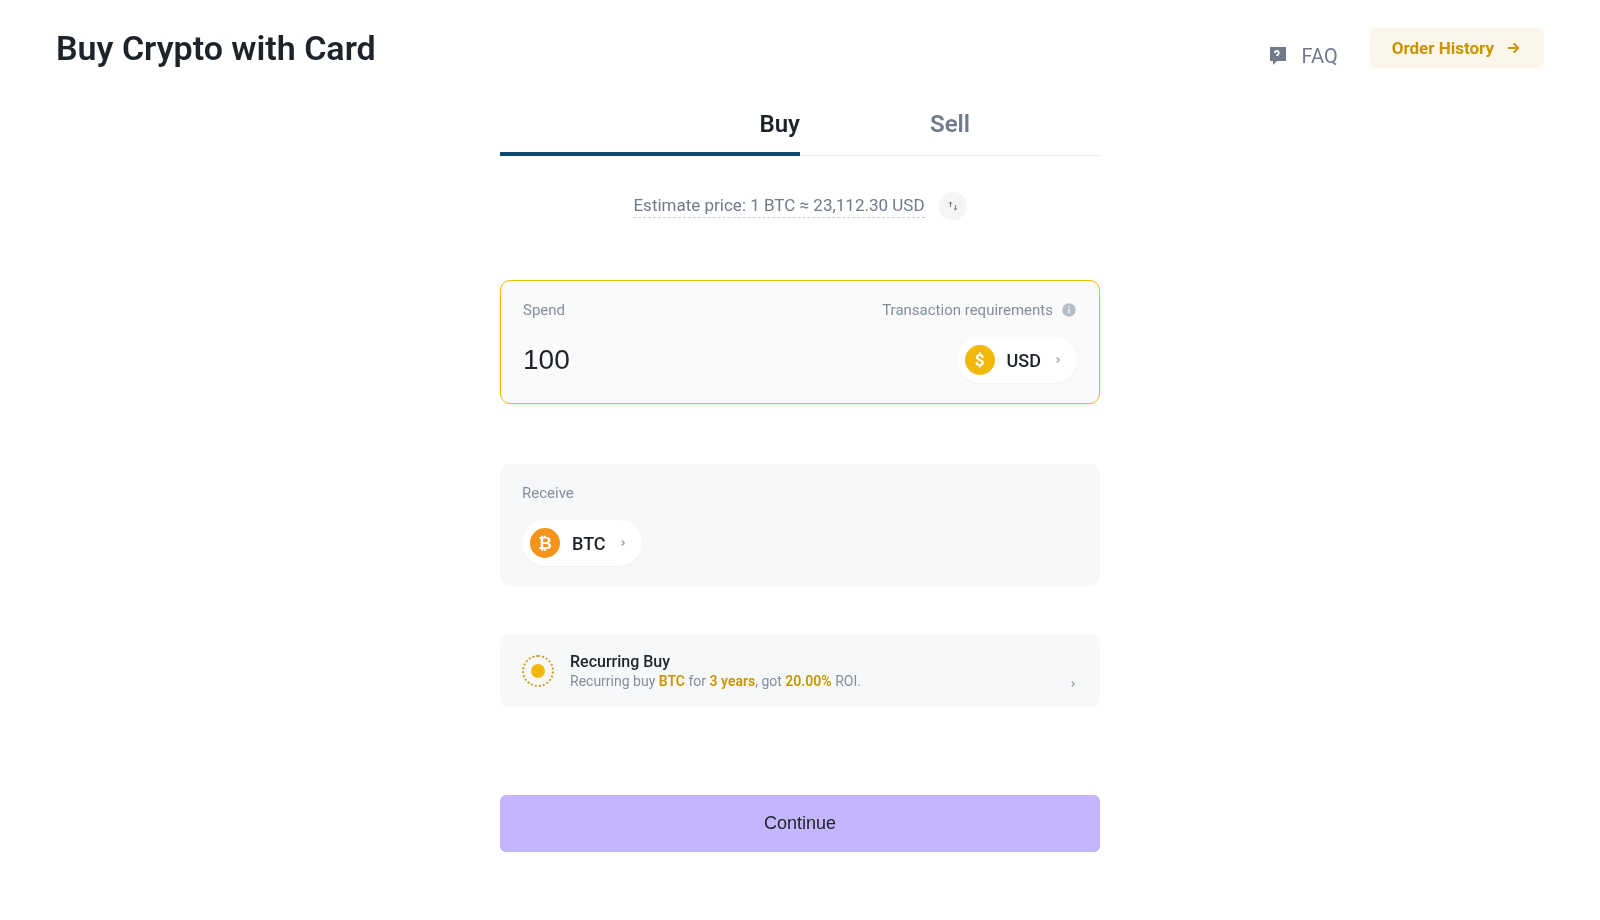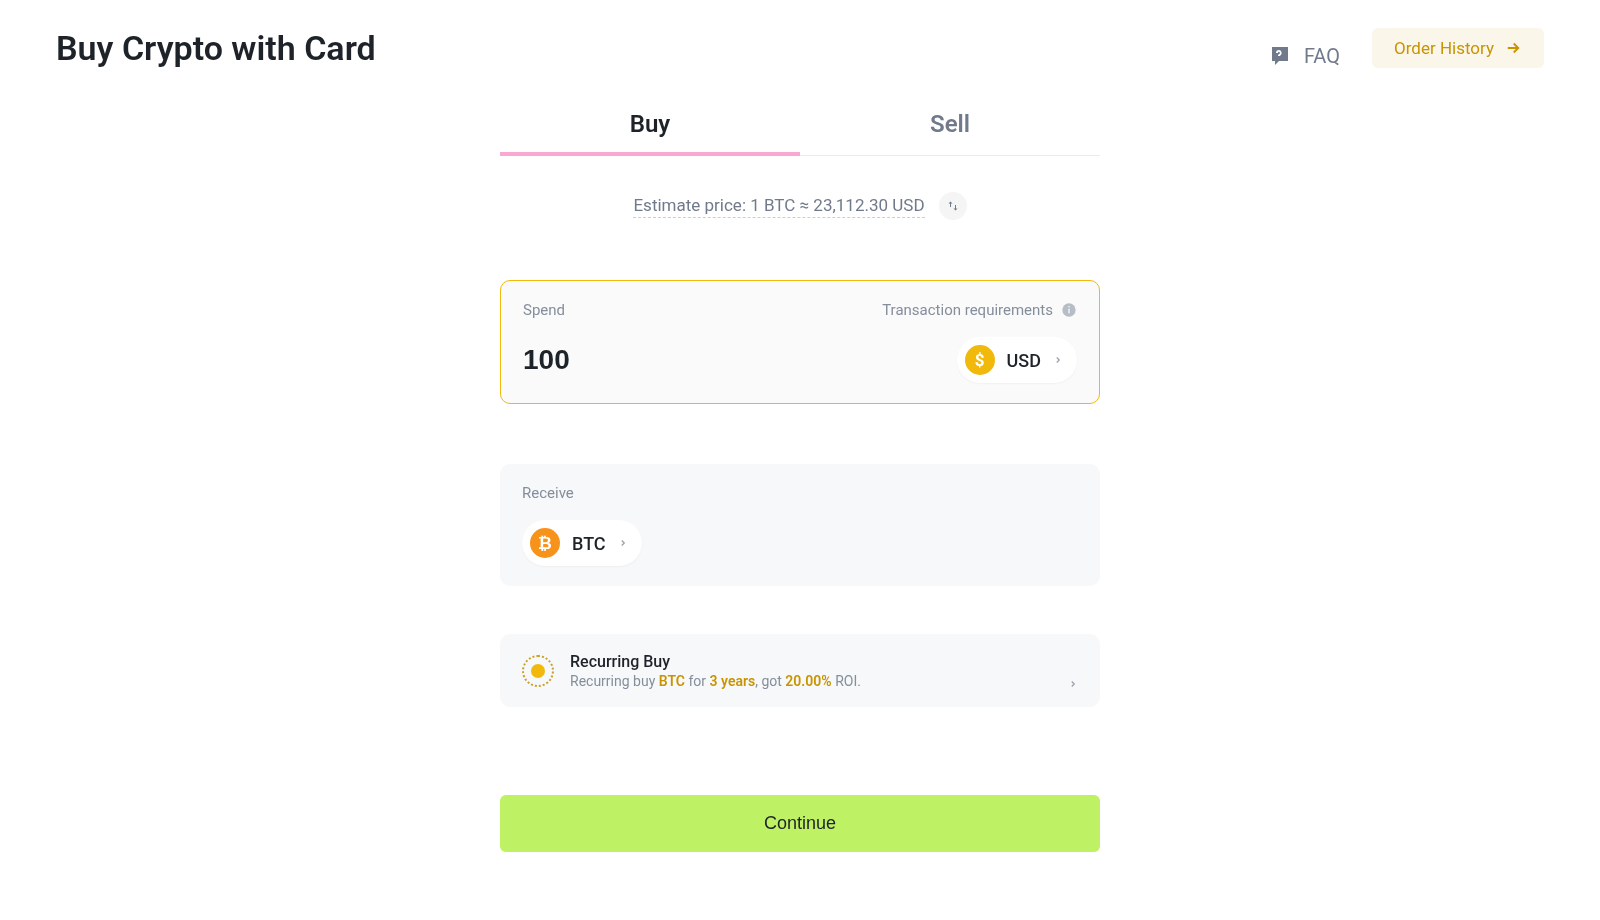--- a/index.html
+++ b/index.html
@@ -39,21 +39,21 @@
     width: 24px; height: 24px;
     color: #707a8a;
   }
   .order-history {
     display: flex;
     align-items: center;
     gap: 10px;
     background: #fbf6ea;
     color: #c99400;
     font-size: 17px;
-    font-weight: 400;
+    font-weight: 700;
     padding: 10px 22px;
     border-radius: 6px;
     cursor: pointer;
   }
   .order-history svg { width: 18px; height: 18px; }
 
   .main {
     width: 600px;
     margin: 0 auto;
   }
@@ -63,21 +63,21 @@
     margin-top: 18px;
   }
   .tab {
     flex: 1;
     text-align: center;
     font-size: 24px;
     font-weight: 600;
     padding: 12px 0 14px 0;
     cursor: pointer;
   }
-  .tab-active { color: #1e2329; border-bottom: 4px solid #f9a8d4; }
+  .tab-active { color: #1e2329; border-bottom: 4px solid #0c4a6e; text-align: right; }
   .tab-inactive { color: #707a8a; border-bottom: 1px solid #eaecef; }
 
   .estimate-row {
     display: flex;
     align-items: center;
     justify-content: center;
     gap: 14px;
     margin-top: 36px;
   }
   .estimate-text {
@@ -119,21 +119,21 @@
   }
   .tx-req svg { width: 16px; height: 16px; color: #b7bdc6; }
   .card-body {
     display: flex;
     align-items: center;
     justify-content: space-between;
     margin-top: 18px;
   }
   .amount-input {
     font-size: 28px;
-    font-weight: 700;
+    font-weight: 400;
     color: #1e2329;
     border: none;
     background: transparent;
     outline: none;
     width: 60%;
   }
   .currency-chip {
     display: flex;
     align-items: center;
     gap: 12px;
@@ -178,21 +178,21 @@
   }
   .recurring-sub {
     font-size: 14px; color: #848e9c; margin-top: 2px;
   }
   .recurring-sub .hl { color: #c99400; font-weight: 600; }
   .recurring svg.chev { width: 10px; height: 10px; color: #9aa0aa; }
 
   .continue-btn {
     margin-top: 88px;
     width: 100%;
-    background: #bef264;
+    background: #c4b5fd;
     color: #1e2329;
     font-size: 18px;
     font-weight: 500;
     border: none;
     border-radius: 6px;
     padding: 18px 0;
     cursor: pointer;
   }
 </style>
 </head>

